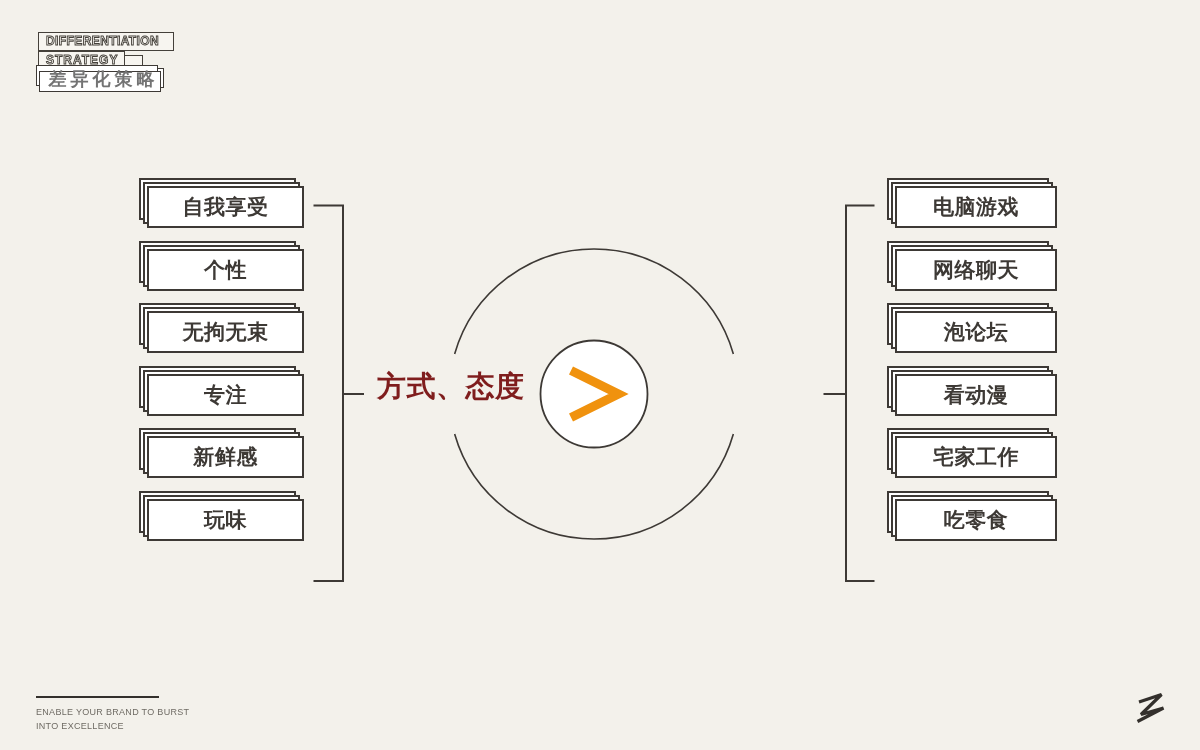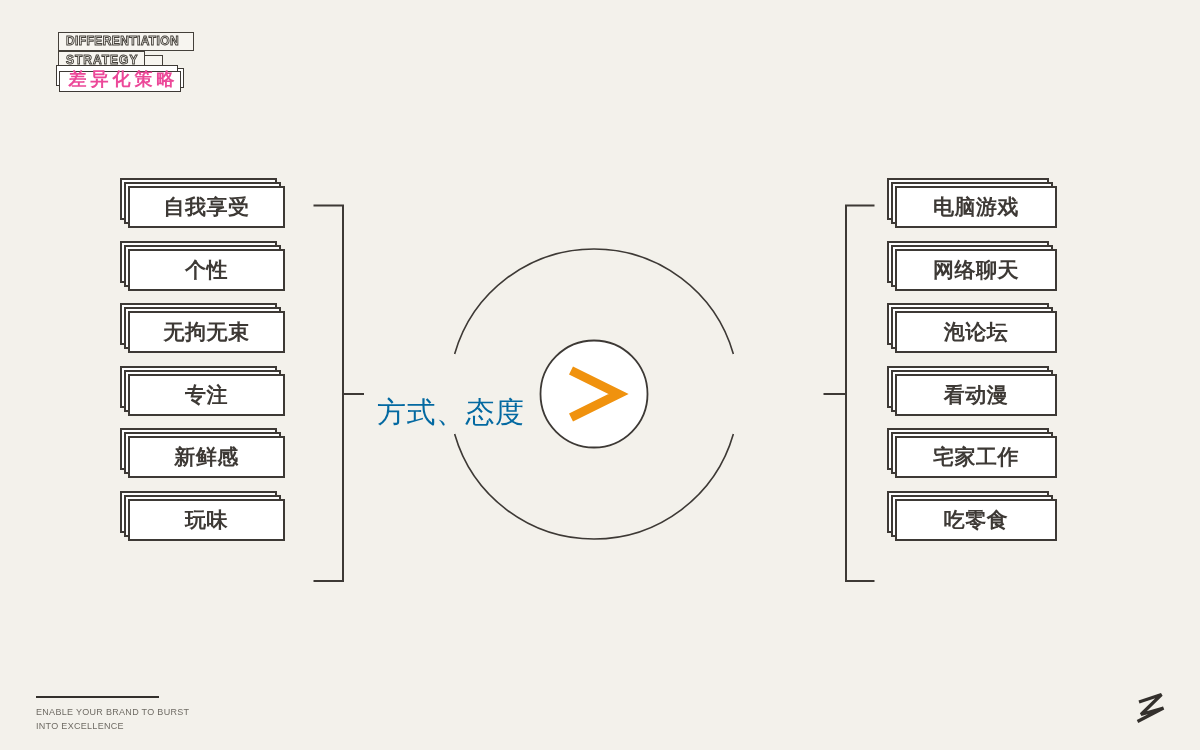--- a/index.html
+++ b/index.html
@@ -5,60 +5,60 @@
   html,body{margin:0;padding:0;}
   .canvas{
     position:relative; width:1200px; height:750px; overflow:hidden;
     background:#f3f1eb; z-index:0;
     font-family:"Liberation Sans","DejaVu Sans",sans-serif;
     color:#3d3935;
   }
   svg.overlay{position:absolute;left:0;top:0;z-index:1;}
 
   
-  .h-box{position:absolute;box-sizing:border-box;border:1.5px solid #44403a;background:#f7f5f0;z-index:3;margin-left:20px;}
+  .h-box{position:absolute;box-sizing:border-box;border:1.5px solid #44403a;background:#f7f5f0;z-index:3;}
   .h-box1{left:38px;top:32px;width:136px;height:19px;}
   .h-box2{left:38px;top:51px;width:87px;height:32px;}
   .h-box2-back{left:44px;top:55px;width:99px;height:19px;z-index:2;}
   .outline-text{
     display:block;line-height:17px;padding-left:7px;
     font-size:12px;font-weight:bold;letter-spacing:0.4px;
     color:#f7f5f0;-webkit-text-stroke:0.9px #44403a;
   }
   .h-box2 .outline-text{letter-spacing:1px;}
   .h-box3{left:43px;top:68px;width:121px;height:20px;background:#fff;border:1.5px solid #3d3935;z-index:4;}
   .h-box3::before,.h-box3::after{
     content:"";position:absolute;inset:-1.5px;border:1.5px solid #3d3935;background:#fff;
   }
   .h-box3::before{transform:translate(-4px,3px);z-index:-1;}
   .h-box3::after{transform:translate(-7px,-3px);z-index:-2;}
   .h-box3 .cn{
     display:block;text-align:center;line-height:20px;
-    font-size:18px;font-weight:bold;letter-spacing:4px;color:#ec4899;
+    font-size:18px;font-weight:bold;letter-spacing:4px;color:#737373;
   }
 
   
   .column{position:absolute;top:186px;display:flex;flex-direction:column;gap:20.5px;z-index:2;}
-  .column.left{left:128px;width:157px;}
+  .column.left{left:147px;width:157px;}
   .column.right{left:895px;width:162px;}
   .stack-box{
     position:relative;height:42px;box-sizing:border-box;
     background:#fff;border:2px solid #3d3935;
     display:flex;align-items:center;justify-content:center;
   }
   .stack-box::before,.stack-box::after{
     content:"";position:absolute;inset:-2px;border:2px solid #3d3935;background:#fff;
   }
   .stack-box::before{transform:translate(-4px,-4px);z-index:-1;}
   .stack-box::after{transform:translate(-8px,-8px);z-index:-2;}
   .box-label{font-size:21px;font-weight:bold;letter-spacing:0.5px;color:#3d3935;}
 
   
-  .side-label{position:absolute;top:396px;height:32px;line-height:32px;
-    font-weight:normal;font-size:29px;color:#0369a1;z-index:2;white-space:nowrap;}
+  .side-label{position:absolute;top:370px;height:32px;line-height:32px;
+    font-weight:bold;font-size:29px;color:#7f1d1d;z-index:2;white-space:nowrap;}
   .label-left{left:377px;letter-spacing:0.5px;}
   .label-right{left:668px;letter-spacing:8px;}
 
   
   .footer-tagline{
     position:absolute;left:36px;top:706px;z-index:2;
     font-size:9px;line-height:13.5px;letter-spacing:0.3px;color:#6f6b64;
   }
 </style>
 </head>

